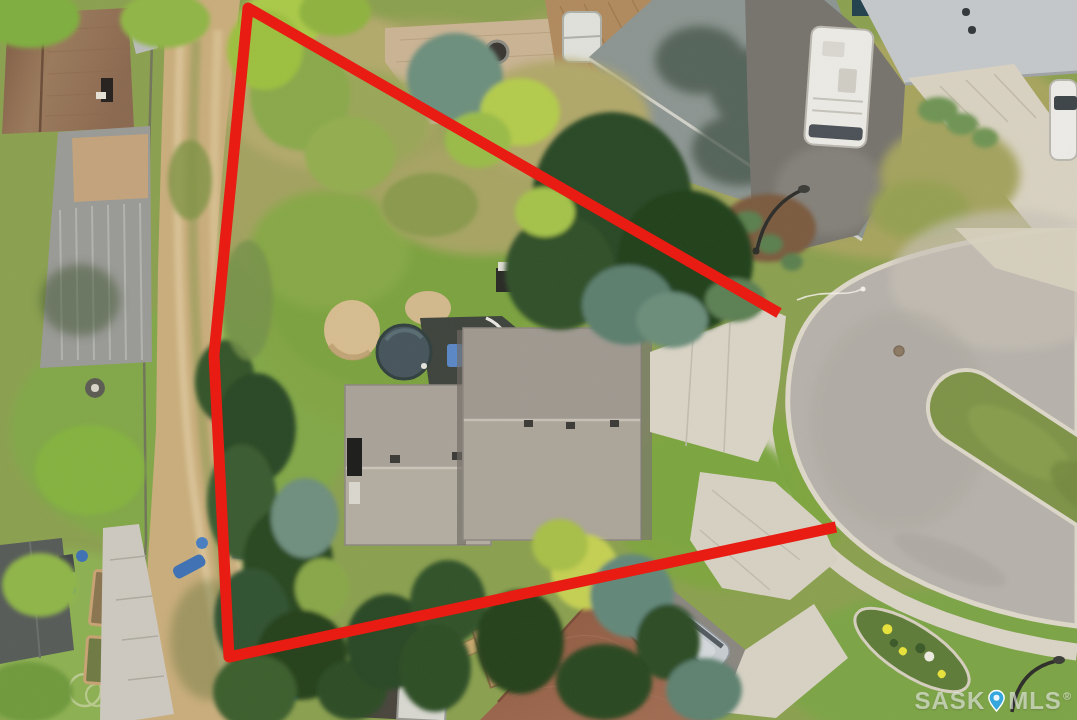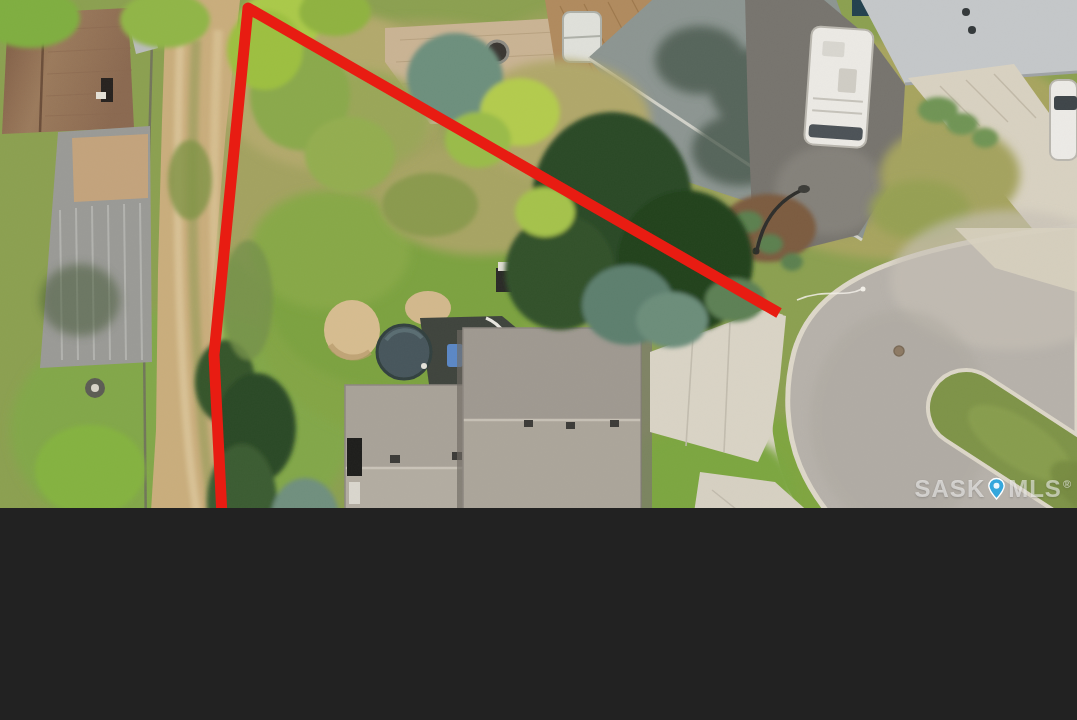--- a/index.html
+++ b/index.html
@@ -1,16 +1,16 @@
 <!DOCTYPE html>
 <html><head>
 <meta charset="utf-8">
 <style>
   html,body{margin:0;padding:0;background:#222;}
-  .stage{position:relative;width:1077px;height:508px;overflow:hidden;background:#8ba050;
+  .stage{position:relative;width:1077px;height:720px;overflow:hidden;background:#8ba050;
          font-family:"Liberation Sans",sans-serif;}
   .stage svg.scene{position:absolute;left:0;top:0;display:block;}
   .watermark{position:absolute;right:5px;bottom:5px;display:flex;align-items:center;
              font-weight:bold;font-size:24px;letter-spacing:1px;
              color:rgba(255,255,255,0.55);text-shadow:0 1px 2px rgba(60,60,60,0.25);
              user-select:none;}
   .watermark .pin{width:21px;height:24px;margin:0 1px;display:block;}
   .watermark .reg{font-size:11px;vertical-align:super;margin-left:1px;align-self:flex-start;padding-top:3px;}
 </style>
 </head>

